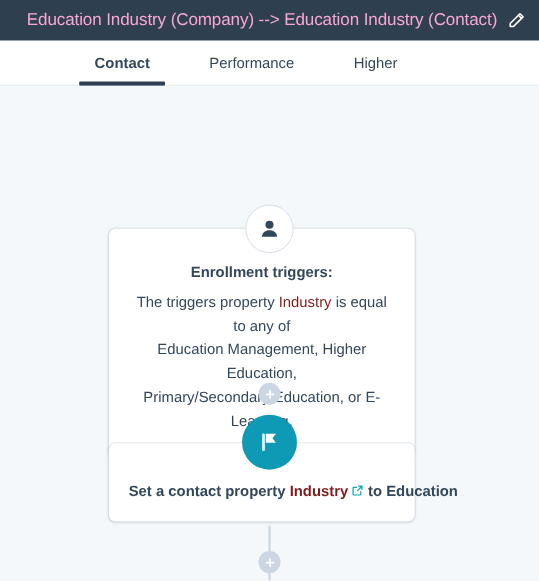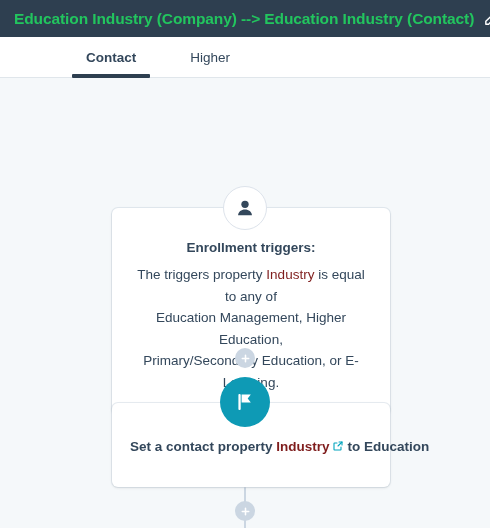--- a/index.html
+++ b/index.html
@@ -20,23 +20,23 @@
   
   .titlebar {
     height: 37px;
     background: #2E3F50;
     display: flex;
     align-items: center;
     padding: 0 12px 0 14px;
     gap: 8px;
   }
   .titlebar-text {
-    color: #22c55e;
+    color: #f9a8d4;
     font-size: 15.5px;
-    font-weight: 700;
+    font-weight: 400;
     white-space: nowrap;
     letter-spacing: -0.1px;
     flex: 1;
     text-align: right;
   }
   .pencil-btn {
     width: 18px;
     height: 18px;
     display: flex;
     align-items: center;
@@ -109,34 +109,34 @@
     justify-content: center;
     cursor: pointer;
   }
   .plus-node svg { display: block; }
   .plus-1 { top: 270px; }
   .plus-2 { top: 423px; }
 
   
   .card {
     position: absolute;
-    left: 112px;
+    left: 99px;
     width: 278px;
     background: #FFFFFF;
     border-radius: 6px;
     box-shadow: 0 1px 3px rgba(0,0,0,0.10), 0 0 0 1px rgba(203,214,226,0.45);
   }
   .card-trigger {
     top: 130px;
     padding: 30px 18px 22px;
     text-align: center;
   }
   .card-action {
     top: 325px;
-    padding: 34px 18px 30px;
+    padding: 34px 18px 17px;
     text-align: center;
   }
 
   .trigger-heading {
     font-size: 13.5px;
     font-weight: bold;
     color: #33475B;
     margin-bottom: 5px;
     line-height: 1.55;
   }
@@ -199,20 +199,23 @@
     <svg width="17" height="17" viewBox="0 0 24 24" fill="none" stroke="#FFFFFF" stroke-width="2" stroke-linecap="round" stroke-linejoin="round">
       <path d="M16.5 3.5l4 4L8 20H4v-4z"></path>
       <path d="M14.5 5.5l4 4"></path>
     </svg>
   </div>
 </div>
 
 <div class="tabbar">
   <div class="tab active">
     <span>Contact</span>
+  </div>
+  <div class="tab">
+    <span>Performance</span>
   </div>
   <div class="tab">
     <span>Higher</span>
   </div>
 </div>
 
 <div class="canvas">
 
   <div class="spine spine-1"></div>
   <div class="spine spine-2"></div>

